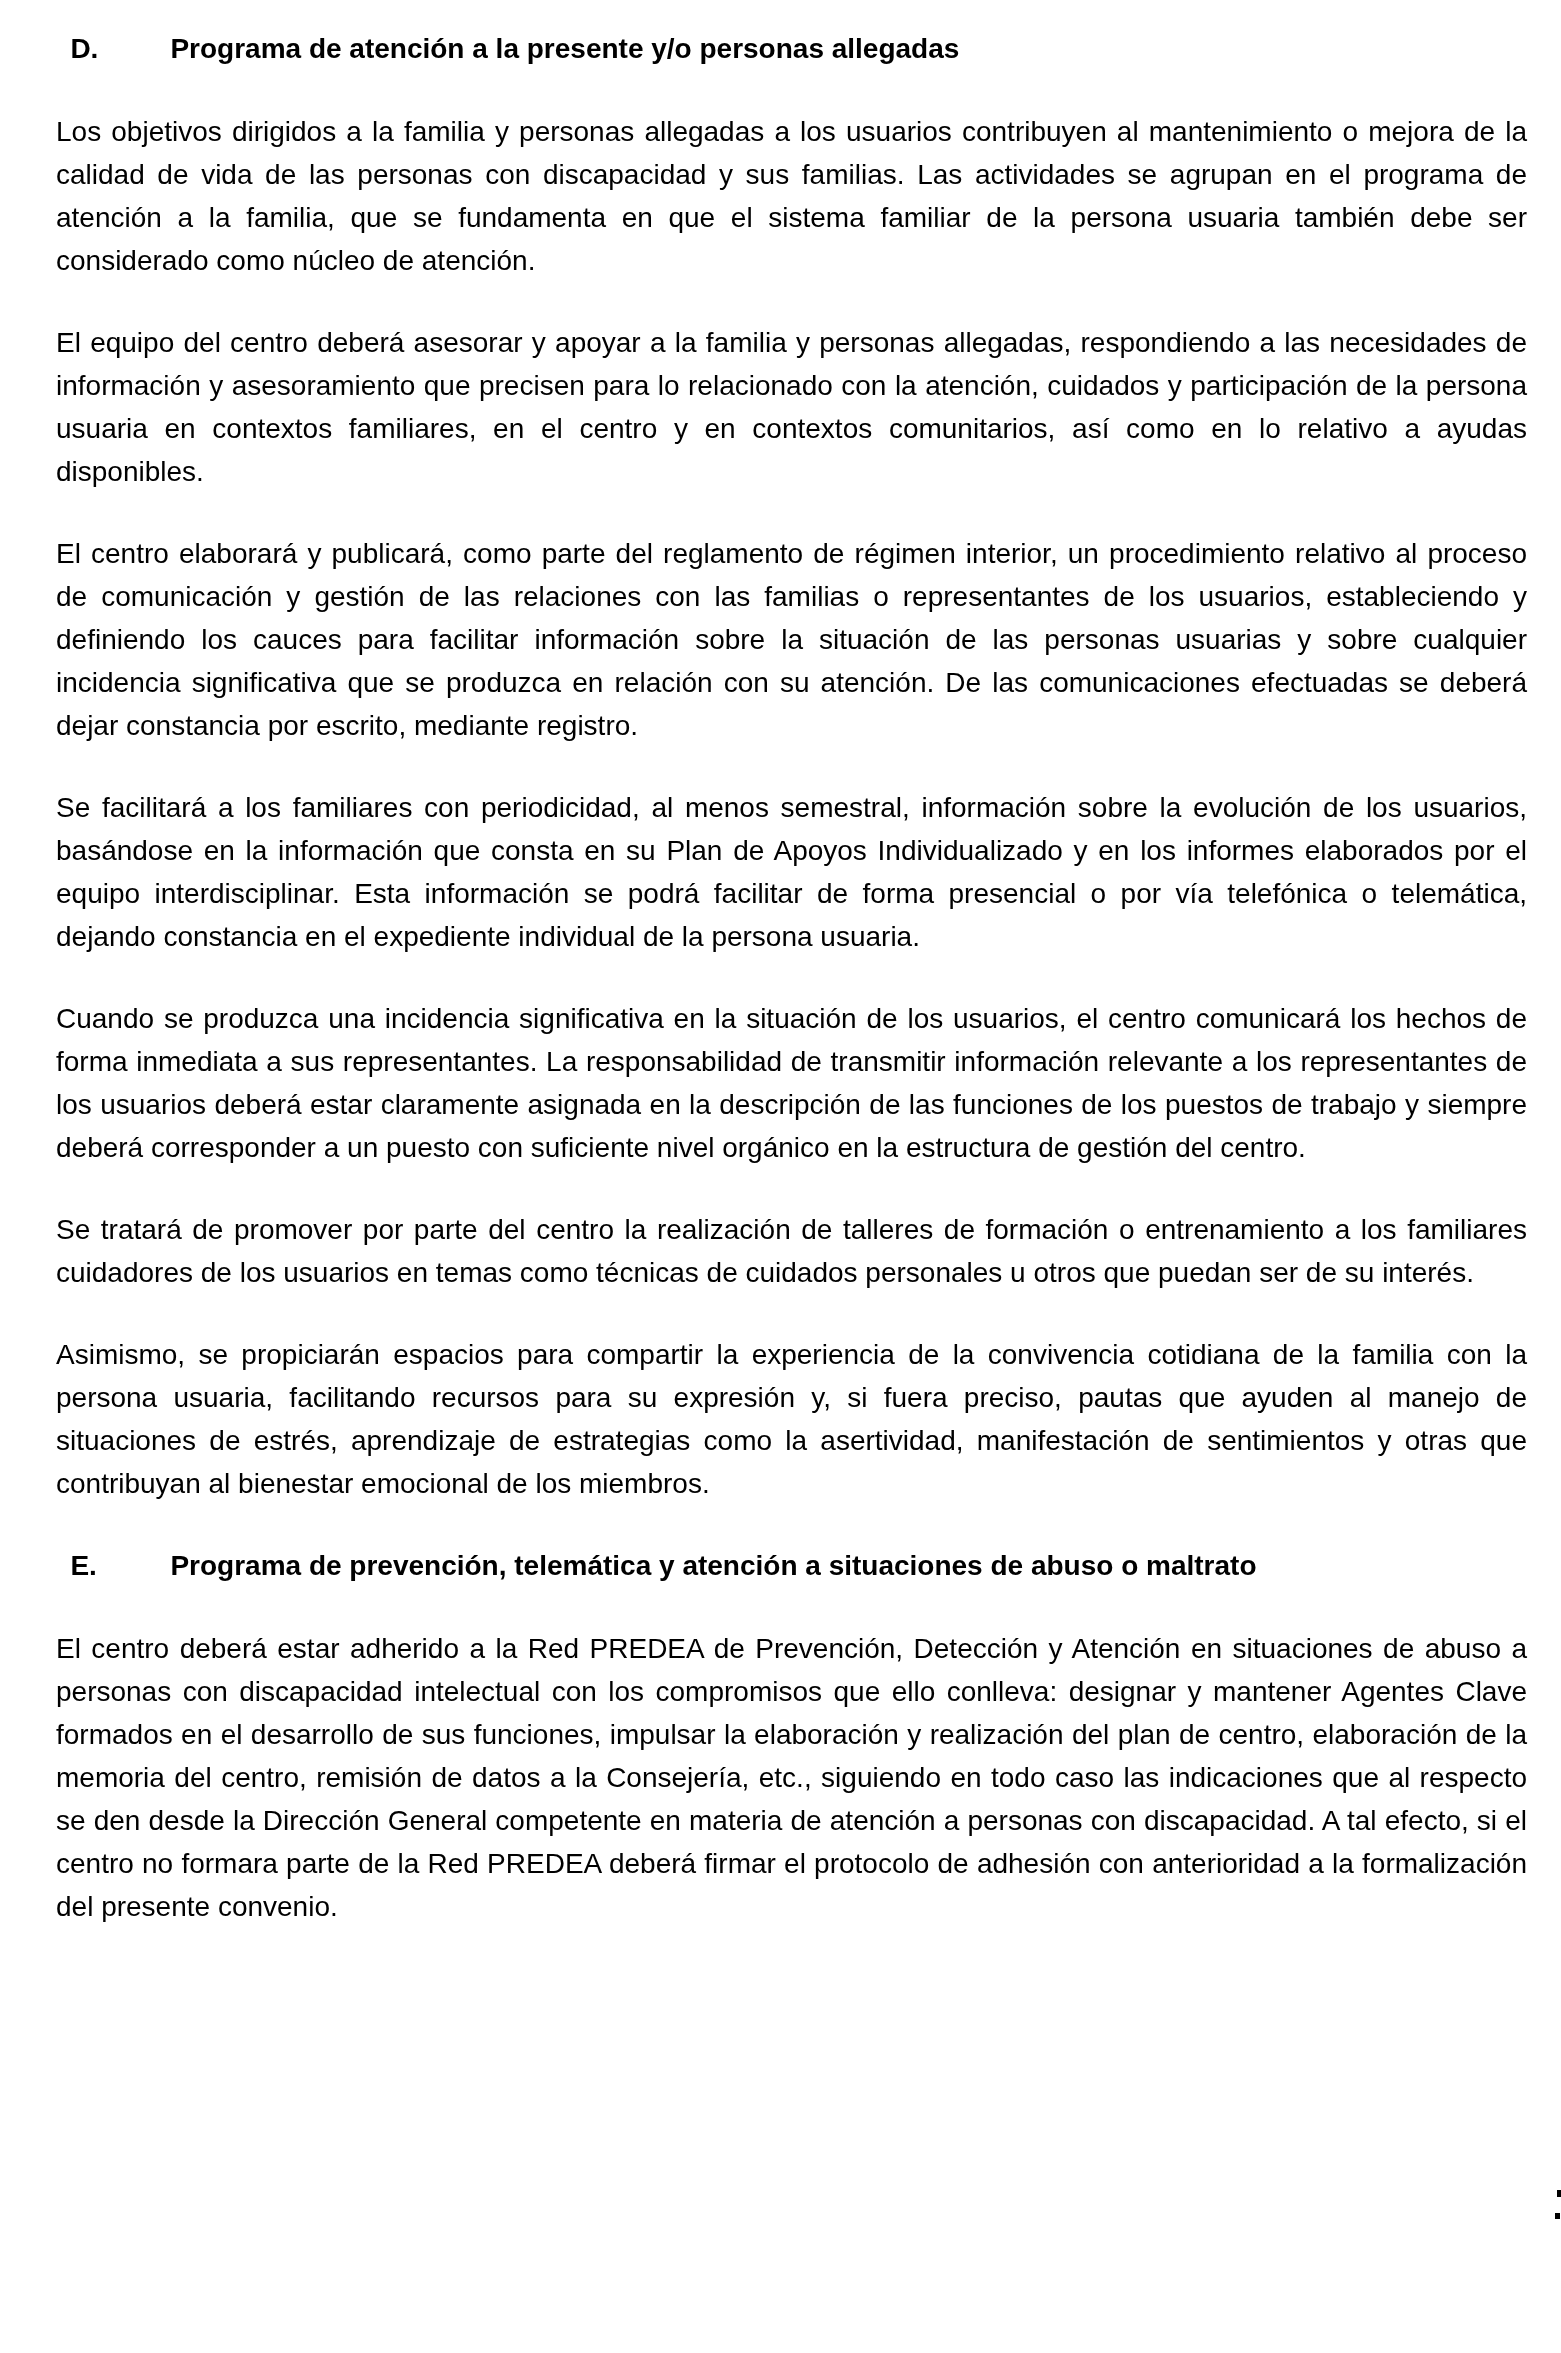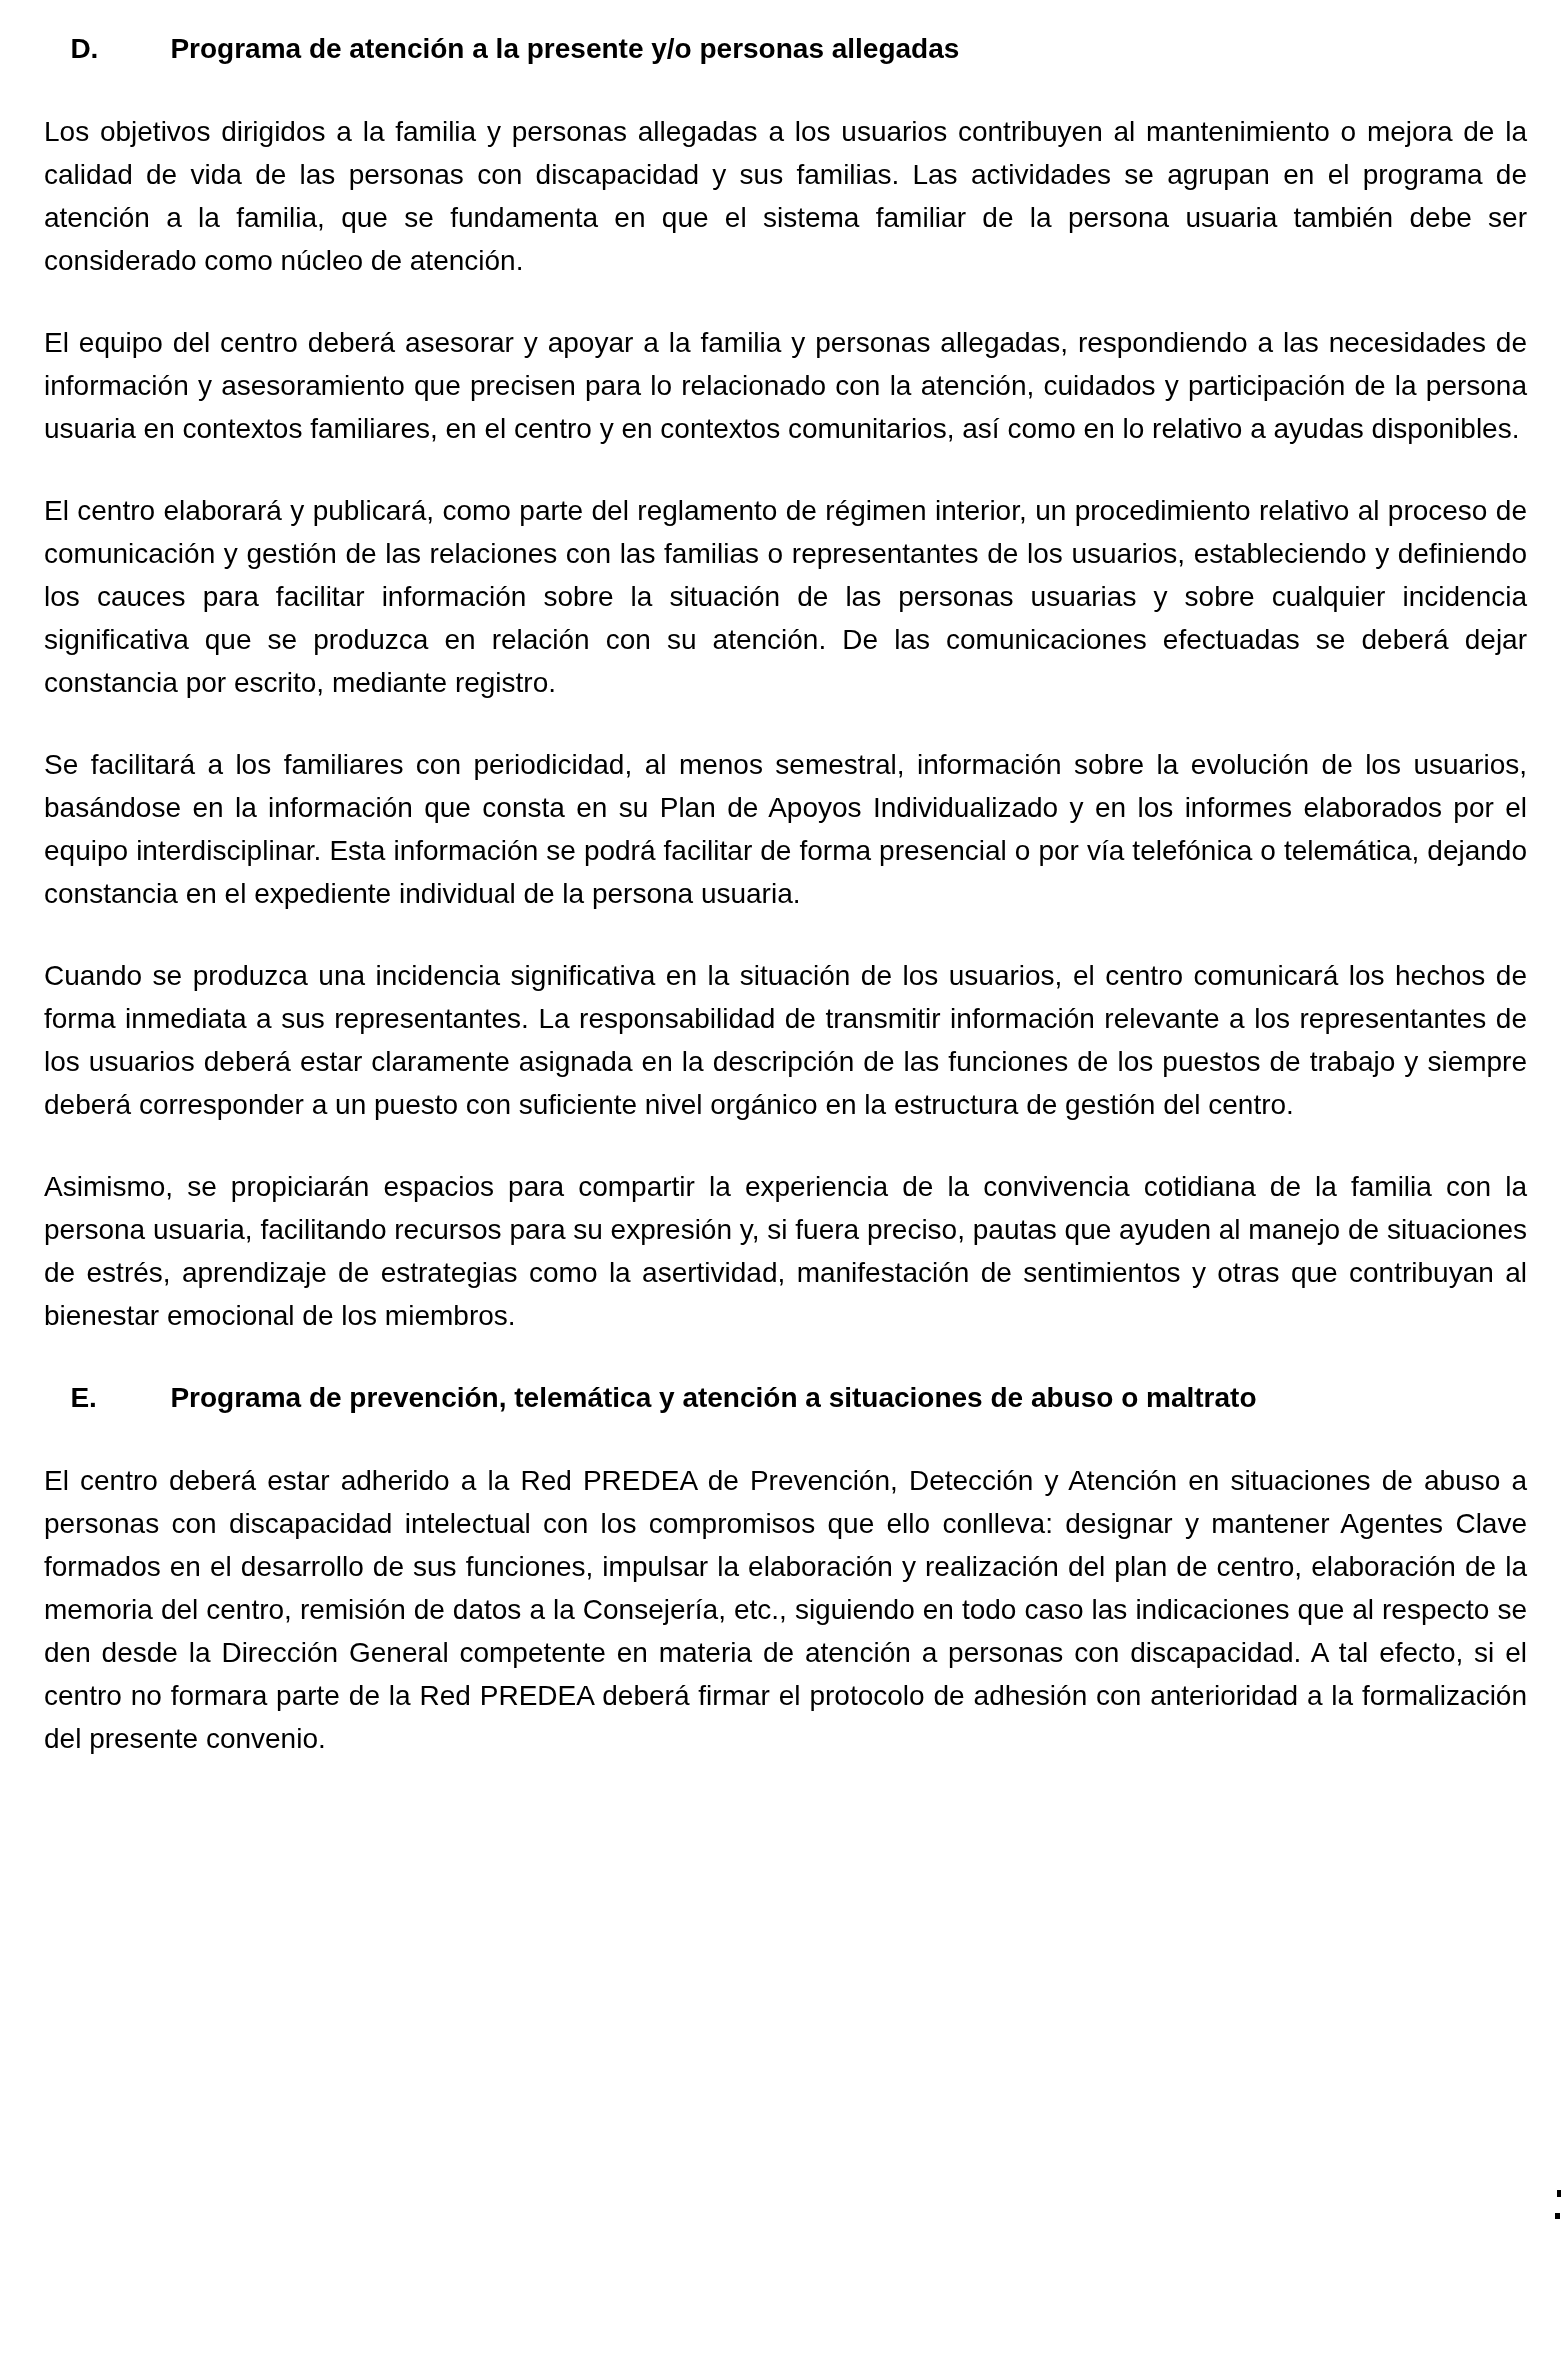--- a/index.html
+++ b/index.html
@@ -31,21 +31,21 @@
   }
   .heading .num {
     flex: none;
     margin-left: 26.4px;
     width: 100px;
   }
   .heading .htext {
     flex: 1;
   }
   .para {
-    margin: 0 0 39px 0;
+    margin: 0 0 39px 12px;
     text-align: justify;
   }
   .edge-mark {
     position: absolute;
     background: #000000;
   }
   .edge-mark.m1 { left: 1557px; top: 2190px; width: 4.1px; height: 6.6px; }
   .edge-mark.m2 { left: 1555px; top: 2213px; width: 5px; height: 5.8px; }
 </style>
 </head>
@@ -61,20 +61,21 @@
   <p class="para">Los objetivos dirigidos a la familia y personas allegadas a los usuarios contribuyen al mantenimiento o mejora de la calidad de vida de las personas con discapacidad y sus familias. Las actividades se agrupan en el programa de atención a la familia, que se fundamenta en que el sistema familiar de la persona usuaria también debe ser considerado como núcleo de atención.</p>
 
   <p class="para">El equipo del centro deberá asesorar y apoyar a la familia y personas allegadas, respondiendo a las necesidades de información y asesoramiento que precisen para lo relacionado con la atención, cuidados y participación de la persona usuaria en contextos familiares, en el centro y en contextos comunitarios, así como en lo relativo a ayudas disponibles.</p>
 
   <p class="para">El centro elaborará y publicará, como parte del reglamento de régimen interior, un procedimiento relativo al proceso de comunicación y gestión de las relaciones con las familias o representantes de los usuarios, estableciendo y definiendo los cauces para facilitar información sobre la situación de las personas usuarias y sobre cualquier incidencia significativa que se produzca en relación con su atención. De las comunicaciones efectuadas se deberá dejar constancia por escrito, mediante registro.</p>
 
   <p class="para">Se facilitará a los familiares con periodicidad, al menos semestral, información sobre la evolución de los usuarios, basándose en la información que consta en su Plan de Apoyos Individualizado y en los informes elaborados por el equipo interdisciplinar. Esta información se podrá facilitar de forma presencial o por vía telefónica o telemática, dejando constancia en el expediente individual de la persona usuaria.</p>
 
   <p class="para">Cuando se produzca una incidencia significativa en la situación de los usuarios, el centro comunicará los hechos de forma inmediata a sus representantes. La responsabilidad de transmitir información relevante a los representantes de los usuarios deberá estar claramente asignada en la descripción de las funciones de los puestos de trabajo y siempre deberá corresponder a un puesto con suficiente nivel orgánico en la estructura de gestión del centro.</p>
 
+  <p class="para">Se tratará de promover por parte del centro la realización de talleres de formación o entrenamiento a los familiares cuidadores de los usuarios en temas como técnicas de cuidados personales u otros que puedan ser de su interés.</p>
 
   <p class="para">Asimismo, se propiciarán espacios para compartir la experiencia de la convivencia cotidiana de la familia con la persona usuaria, facilitando recursos para su expresión y, si fuera preciso, pautas que ayuden al manejo de situaciones de estrés, aprendizaje de estrategias como la asertividad, manifestación de sentimientos y otras que contribuyan al bienestar emocional de los miembros.</p>
 
   <div class="heading">
     <span class="num">E.</span>
     <span class="htext">Programa de prevención, telemática y atención a situaciones de abuso o maltrato</span>
   </div>
 
   <p class="para">El centro deberá estar adherido a la Red PREDEA de Prevención, Detección y Atención en situaciones de abuso a personas con discapacidad intelectual con los compromisos que ello conlleva: designar y mantener Agentes Clave formados en el desarrollo de sus funciones, impulsar la elaboración y realización del plan de centro, elaboración de la memoria del centro, remisión de datos a la Consejería, etc., siguiendo en todo caso las indicaciones que al respecto se den desde la Dirección General competente en materia de atención a personas con discapacidad. A tal efecto, si el centro no formara parte de la Red PREDEA deberá firmar el protocolo de adhesión con anterioridad a la formalización del presente convenio.</p>
 

